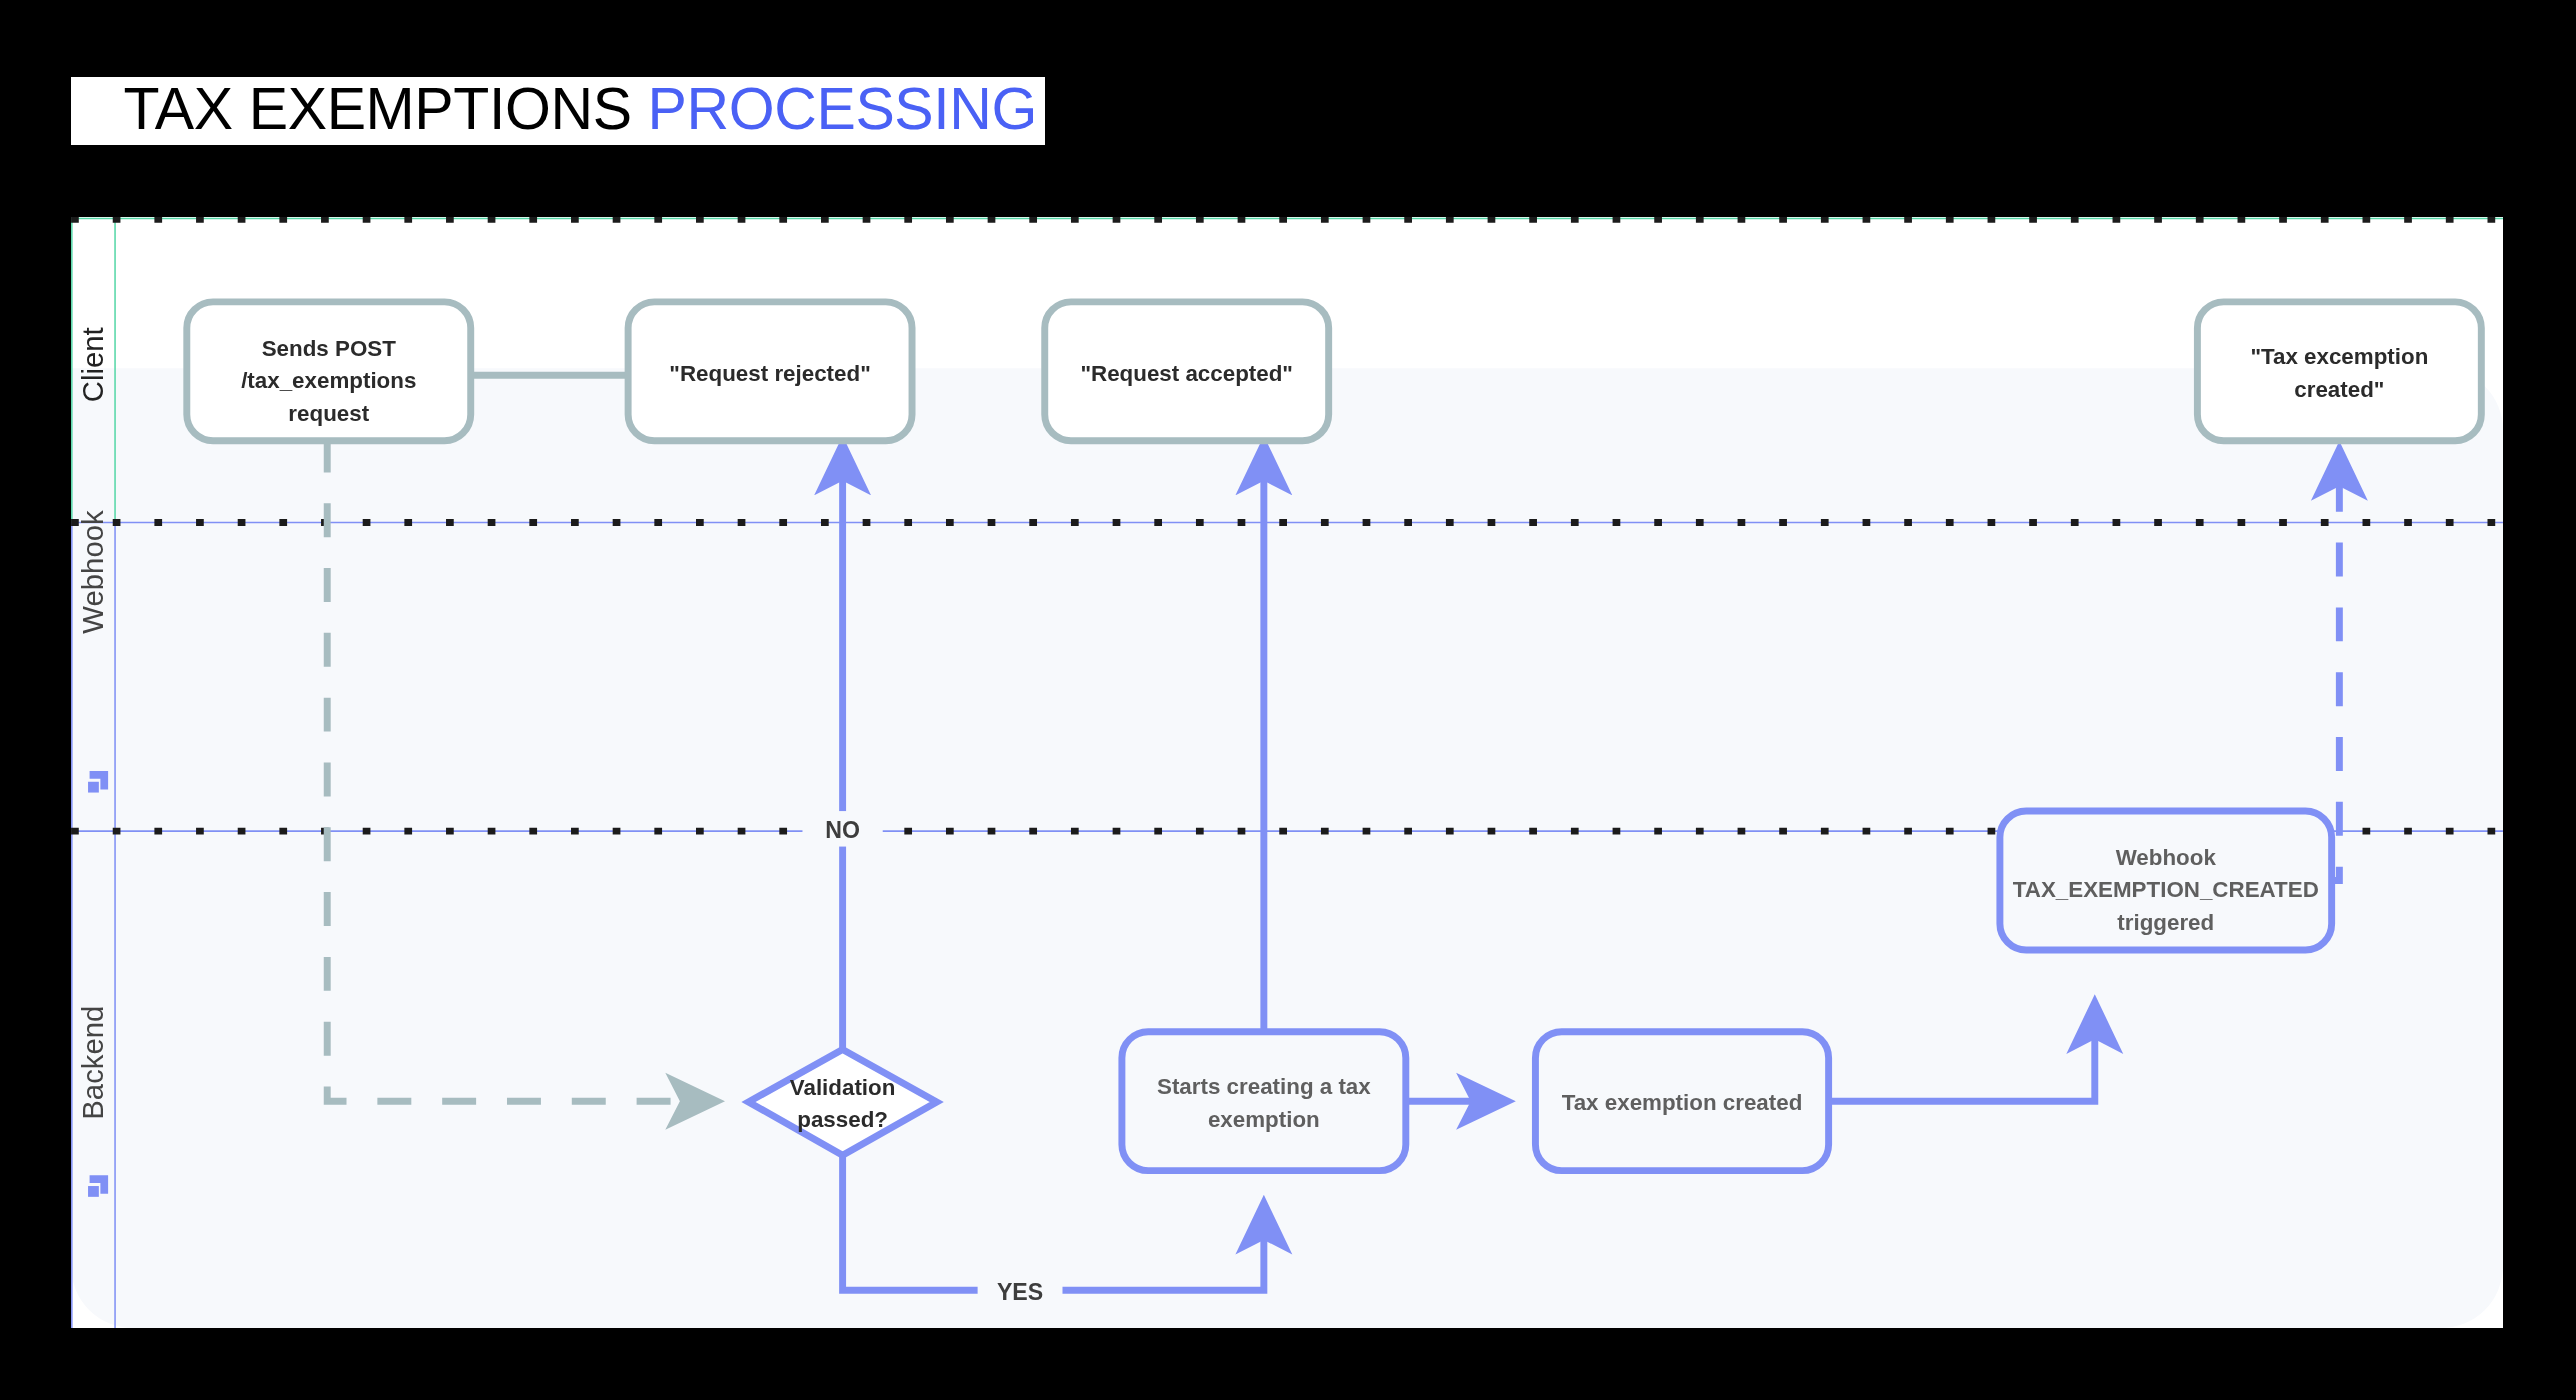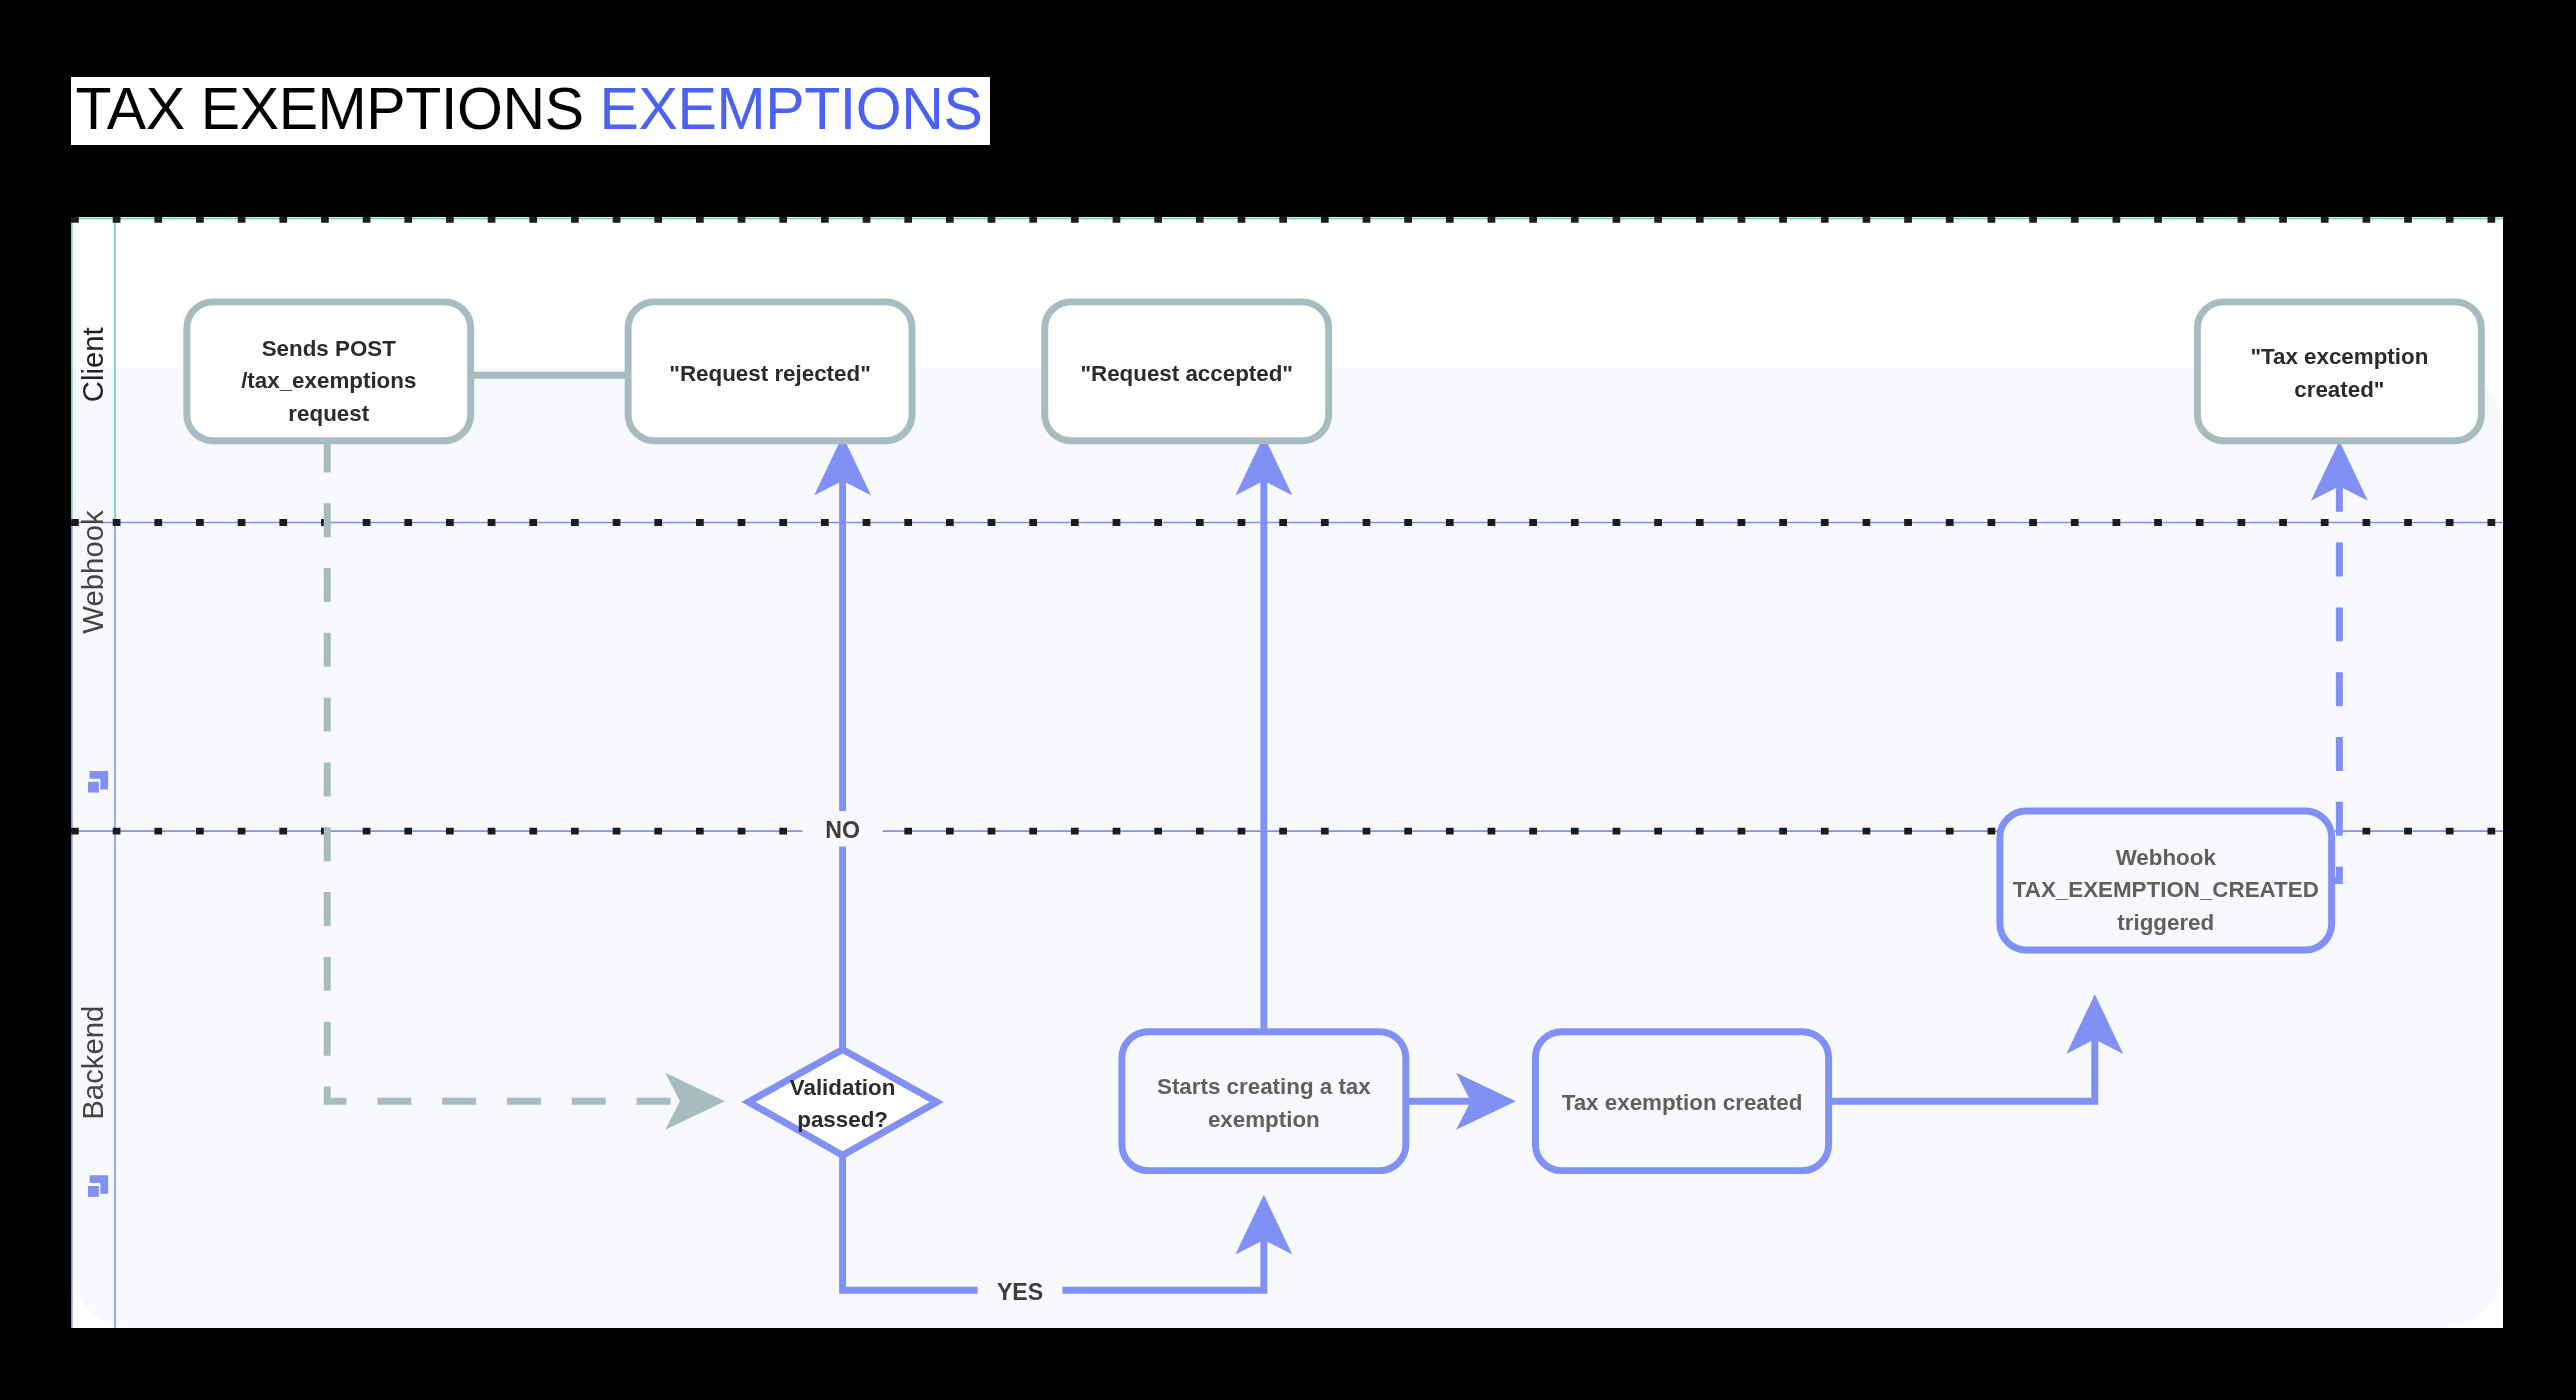--- a/index.html
+++ b/index.html
@@ -28,20 +28,21 @@
     padding: 3.1px 7.7px 6.2px 4.6px;
     line-height: 1.0;
     white-space: nowrap;
   }
   #title-bar .t1 {
     font-family: "Liberation Sans", sans-serif;
     font-size: 59px;
     font-weight: 400;
     color: #000000;
     letter-spacing: -0.4px;
+    margin-left: 48px;
   }
   #title-bar .t2 {
     font-family: "Liberation Sans", sans-serif;
     font-size: 59px;
     font-weight: 400;
     color: #4a61f5;
     letter-spacing: -0.4px;
   }
   
   #canvas {
@@ -80,21 +81,21 @@
     fill: #3d3d3d;
     text-anchor: middle;
   }
 </style>
 </head>
 <body>
 
 <div id="stage">
 
   <div id="title-bar">
-    <span class="t1">TAX EXEMPTIONS </span><span class="t2">EXEMPTIONS</span>
+    <span class="t1">TAX EXEMPTIONS </span><span class="t2">PROCESSING</span>
   </div>
 
   <div id="canvas">
     <svg id="flow-svg" width="2432" height="1111" viewBox="0 0 3152 1440" xmlns="http://www.w3.org/2000/svg">
       <defs>
         <marker id="arrow-blue" markerWidth="9" markerHeight="9" refX="7.2" refY="4.5" orient="auto" markerUnits="strokeWidth">
           <path d="M0,0.4 L8.6,4.5 L0,8.6 L2.1,4.5 Z" fill="#8090f5"></path>
         </marker>
         <marker id="arrow-green" markerWidth="9" markerHeight="9" refX="7.2" refY="4.5" orient="auto" markerUnits="strokeWidth">
           <path d="M0,0.4 L8.6,4.5 L0,8.6 L2.1,4.5 Z" fill="#a7bcc0"></path>

